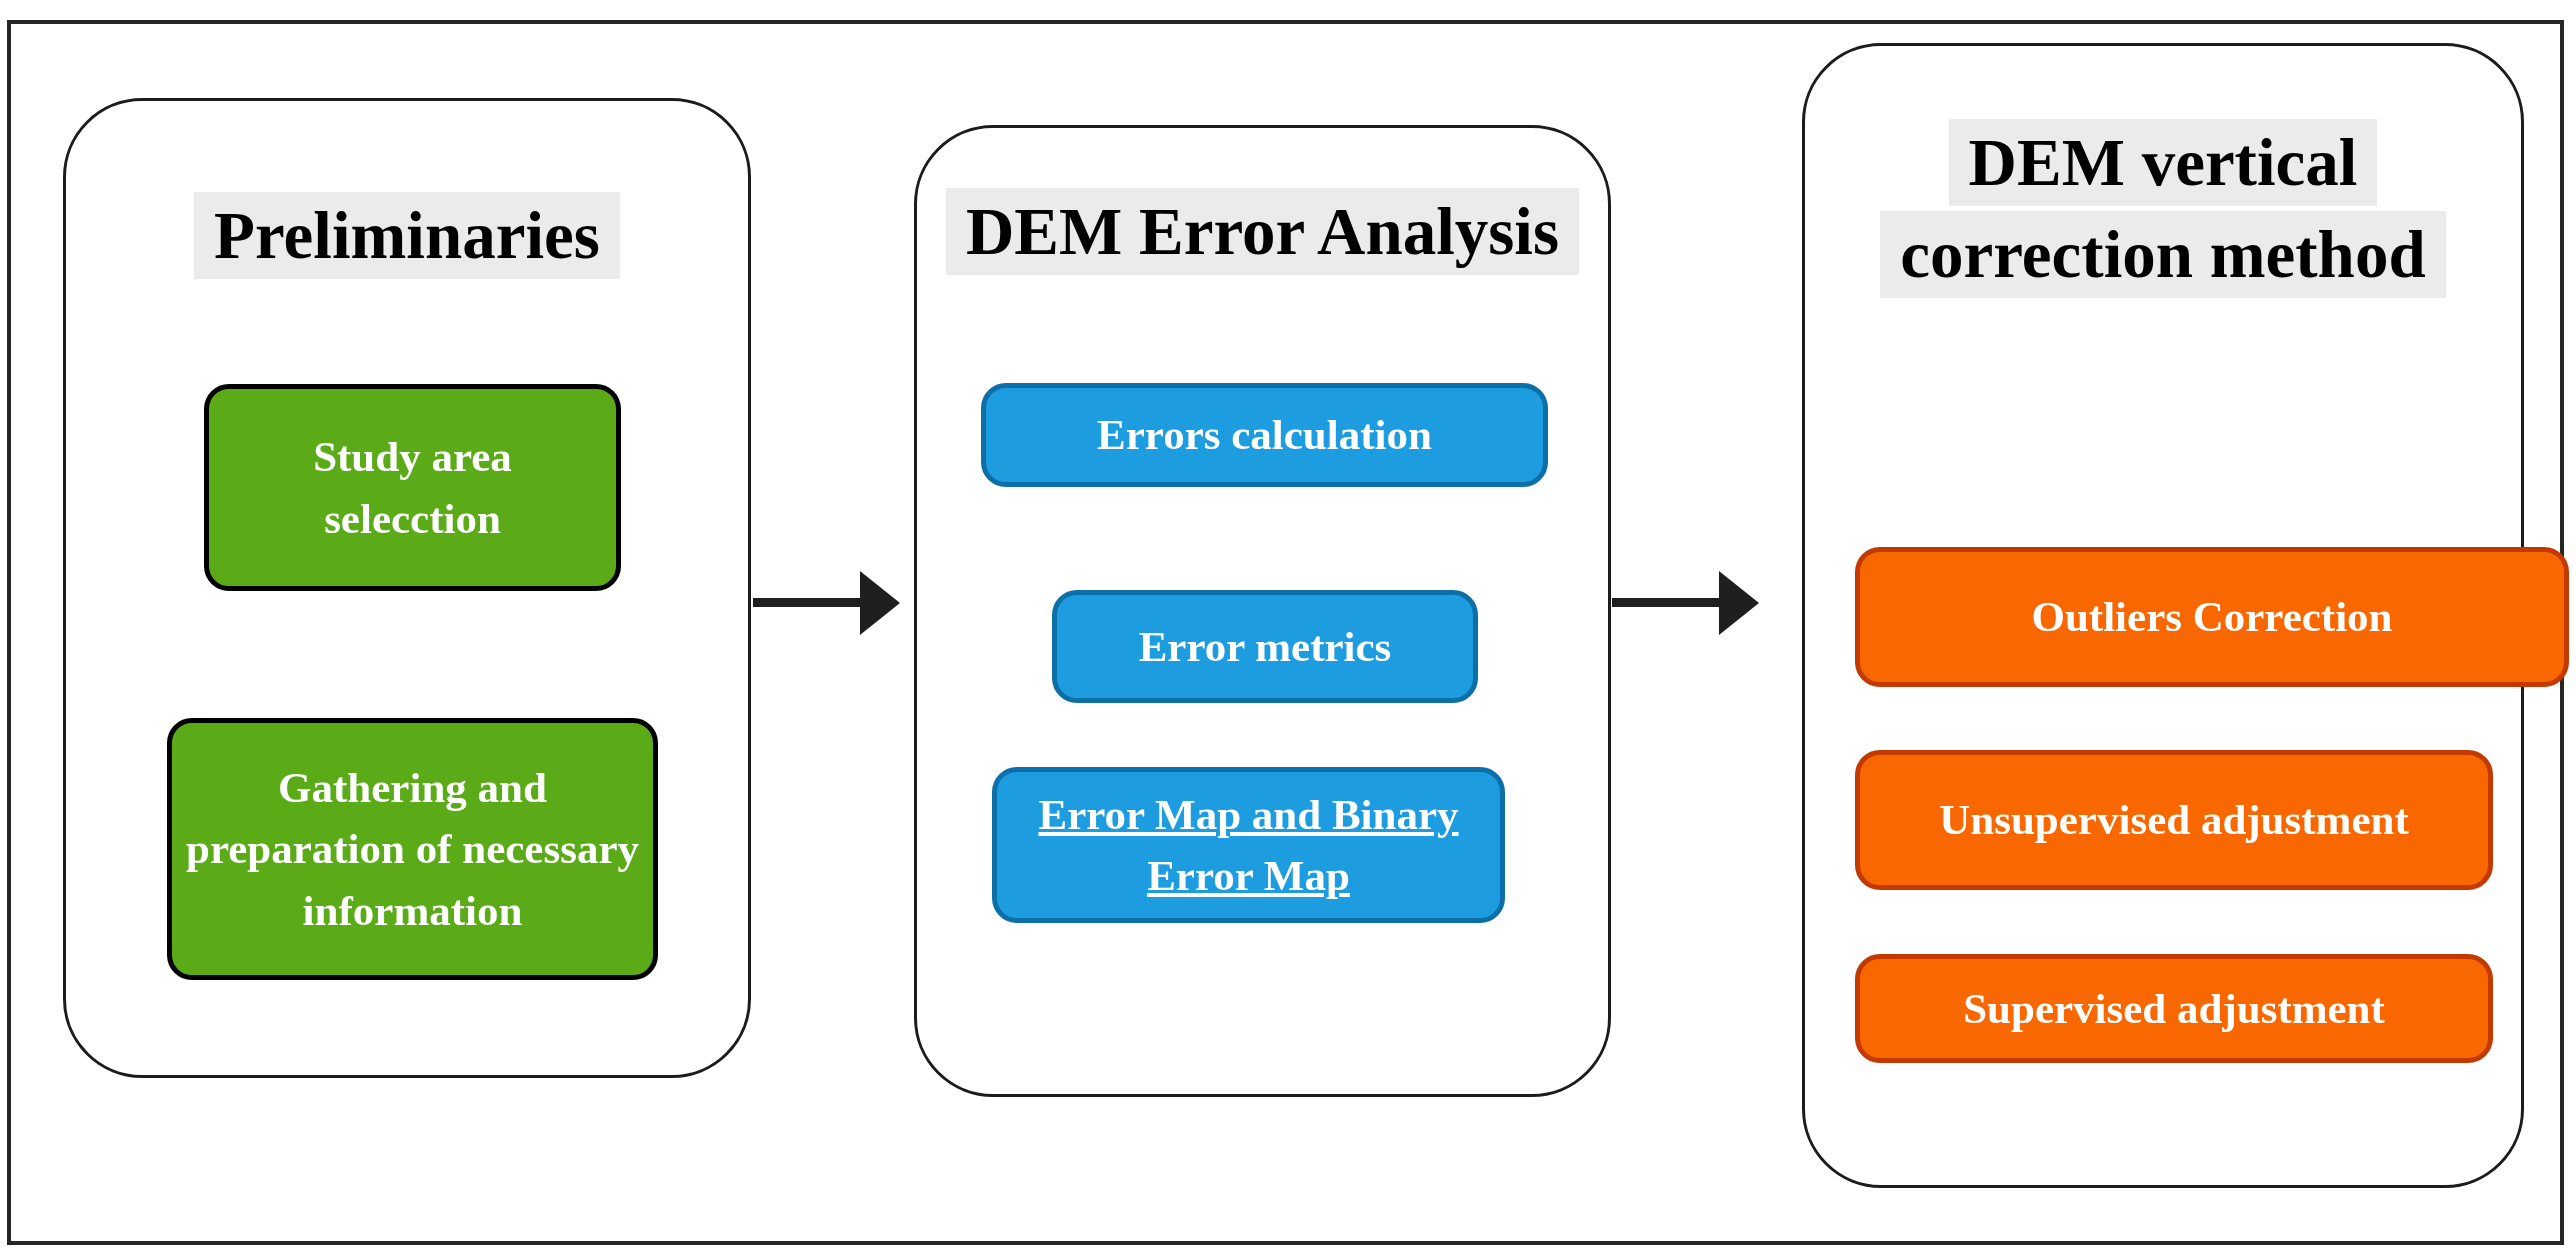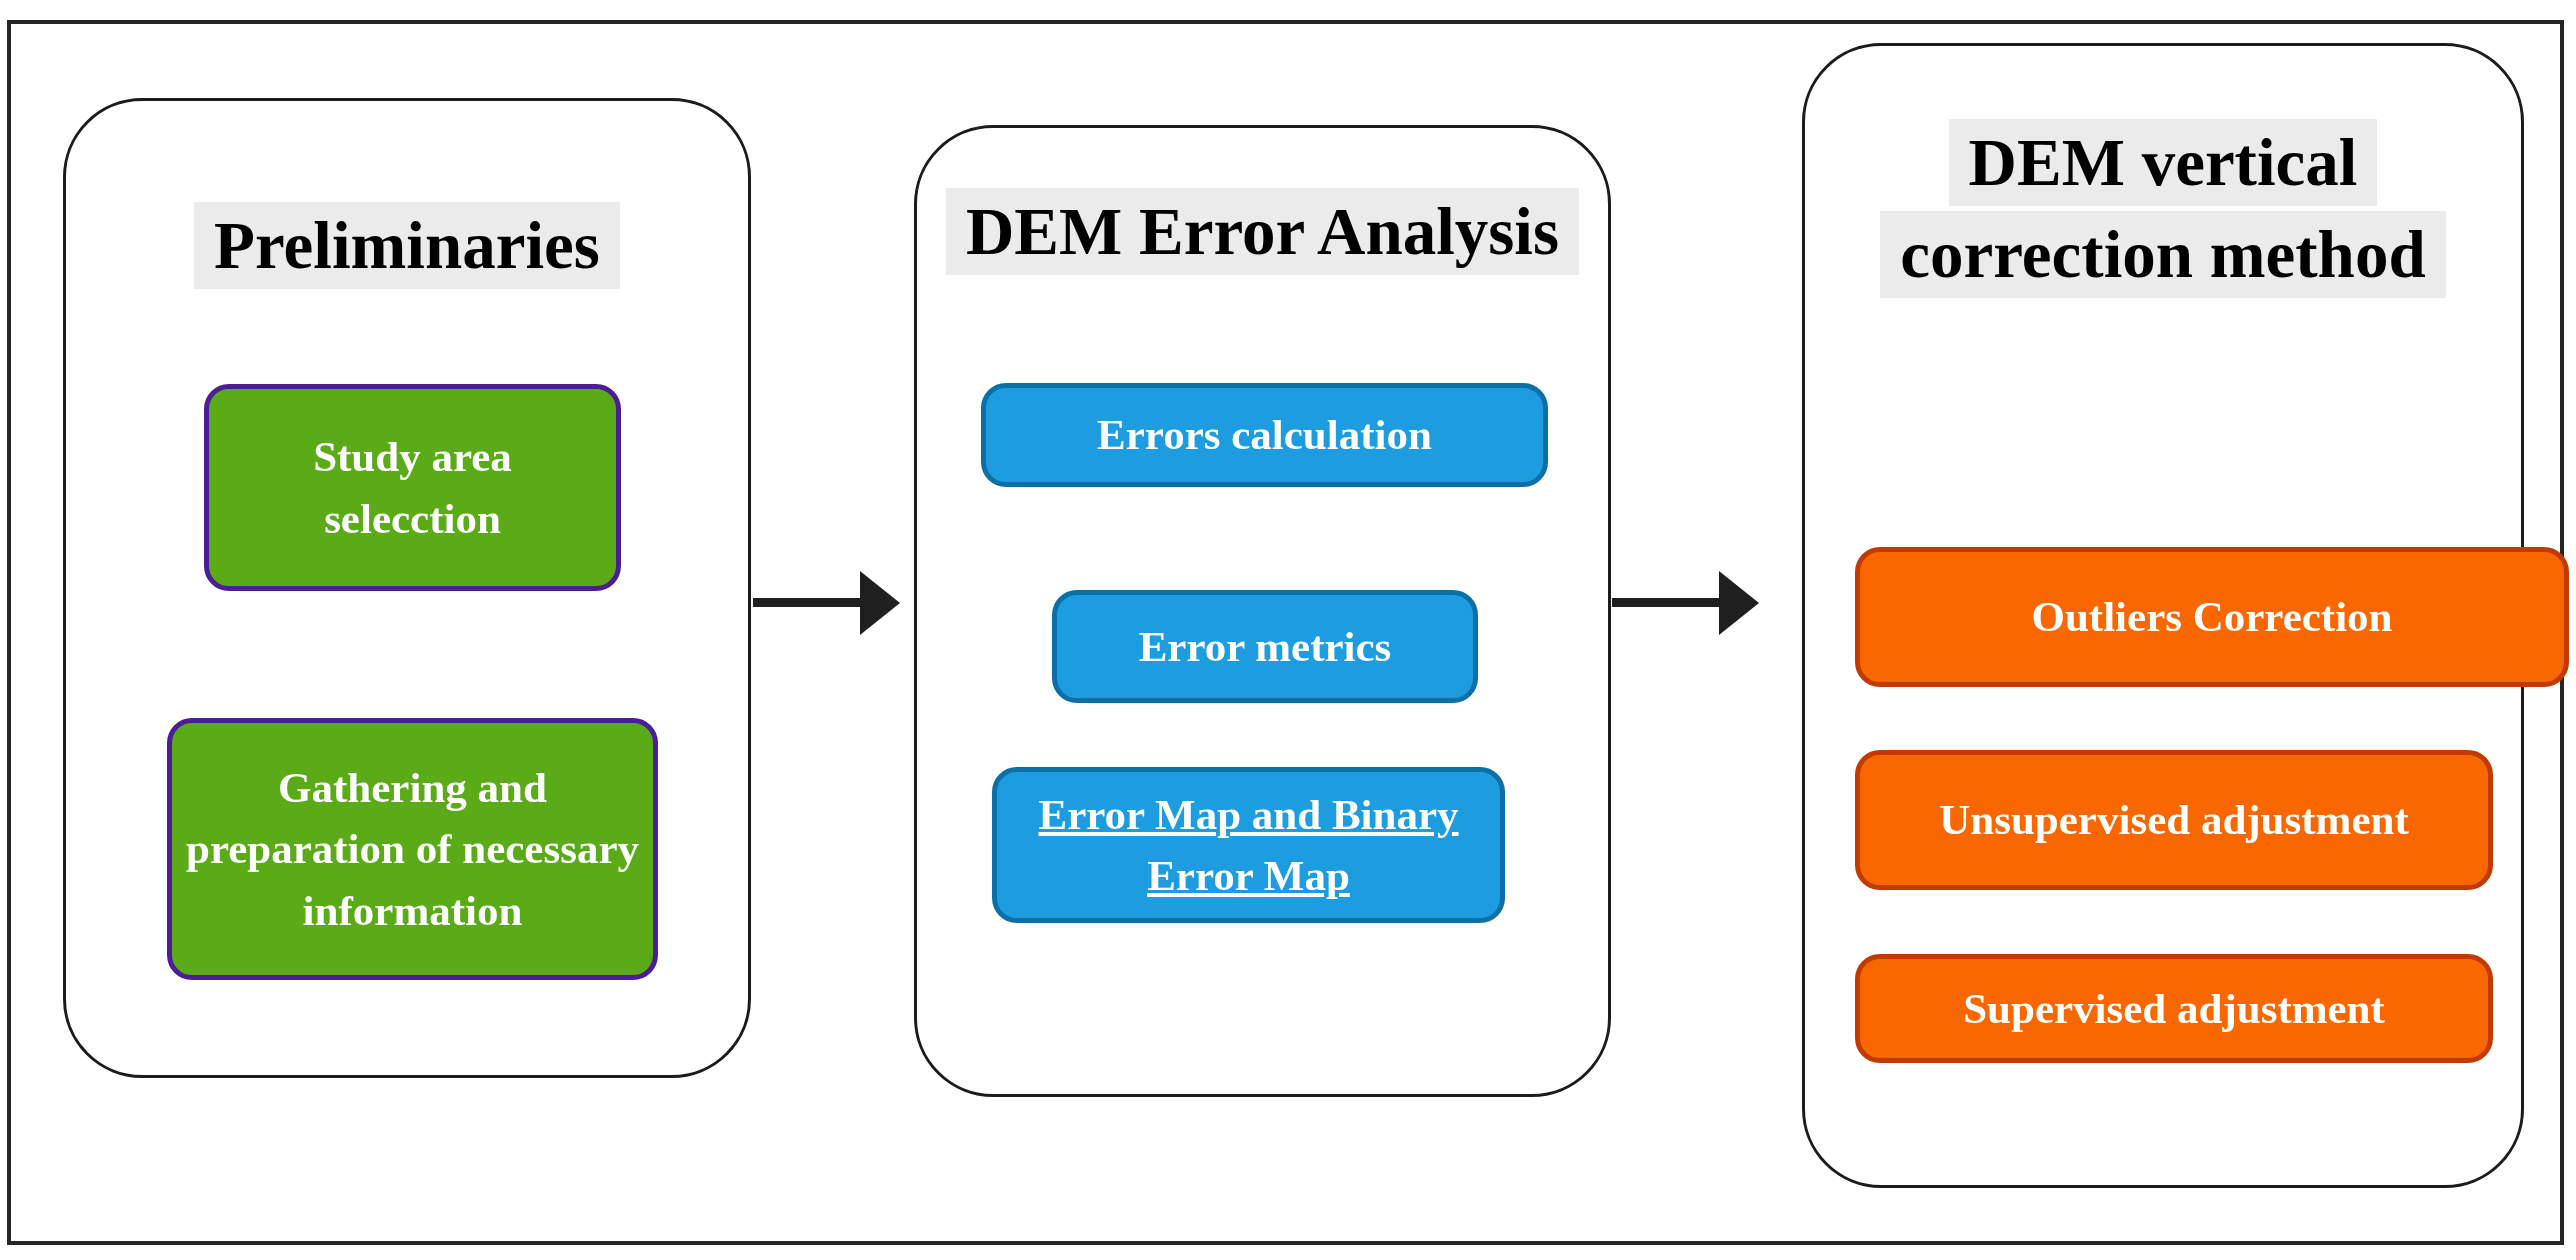--- a/index.html
+++ b/index.html
@@ -16,33 +16,33 @@
     box-sizing:border-box;
   }
   .p-left {left:63px;  top:98px; width:688px; height:980px;}
   .p-mid  {left:914px; top:125px; width:697px; height:972px;}
   .p-right{left:1802px; top:43px;  width:722px; height:1145px;}
 
   .panel-title{
     position:absolute;left:0;right:0;text-align:center;
     font-weight:bold;font-size:67px;color:#000000;
   }
-  .p-left  .panel-title{top:101px;}
+  .p-left  .panel-title{top:91px;}
   .p-mid   .panel-title{top:60px;}
   .p-right .panel-title{top:73px;}
   .title-line{margin:0 0 5px 0;}
   .hl{background:#EBEBEB;display:inline-block;padding:6.7px 20px;line-height:1.1;}
 
   .box{
     position:absolute;box-sizing:border-box;border-radius:25px;
     display:flex;align-items:center;justify-content:center;text-align:center;
     color:#FFFFFF;font-weight:bold;font-size:43px;line-height:1.42;
     padding:6.7px 11.7px;
   }
-  .green {background:#5BAB18;border:5px solid #4c1d95;}
+  .green {background:#5BAB18;border:5px solid #000000;}
   .blue  {background:#1D9DE0;border:5px solid #0C6FA8;}
   .orange{background:#F96800;border:5px solid #C23A00;}
 
   
   .g1{left:138px;top:283px;width:417px;height:207px;}
   .g2{left:101px;top:617px;width:491px;height:262px;}
   
   .b1{left:64px; top:255px;width:567px;height:104px;}
   .b2{left:135px;top:462px;width:426px;height:113px;}
   .b3{left:75px;top:639px;width:513px;height:156px;text-decoration:underline;}

